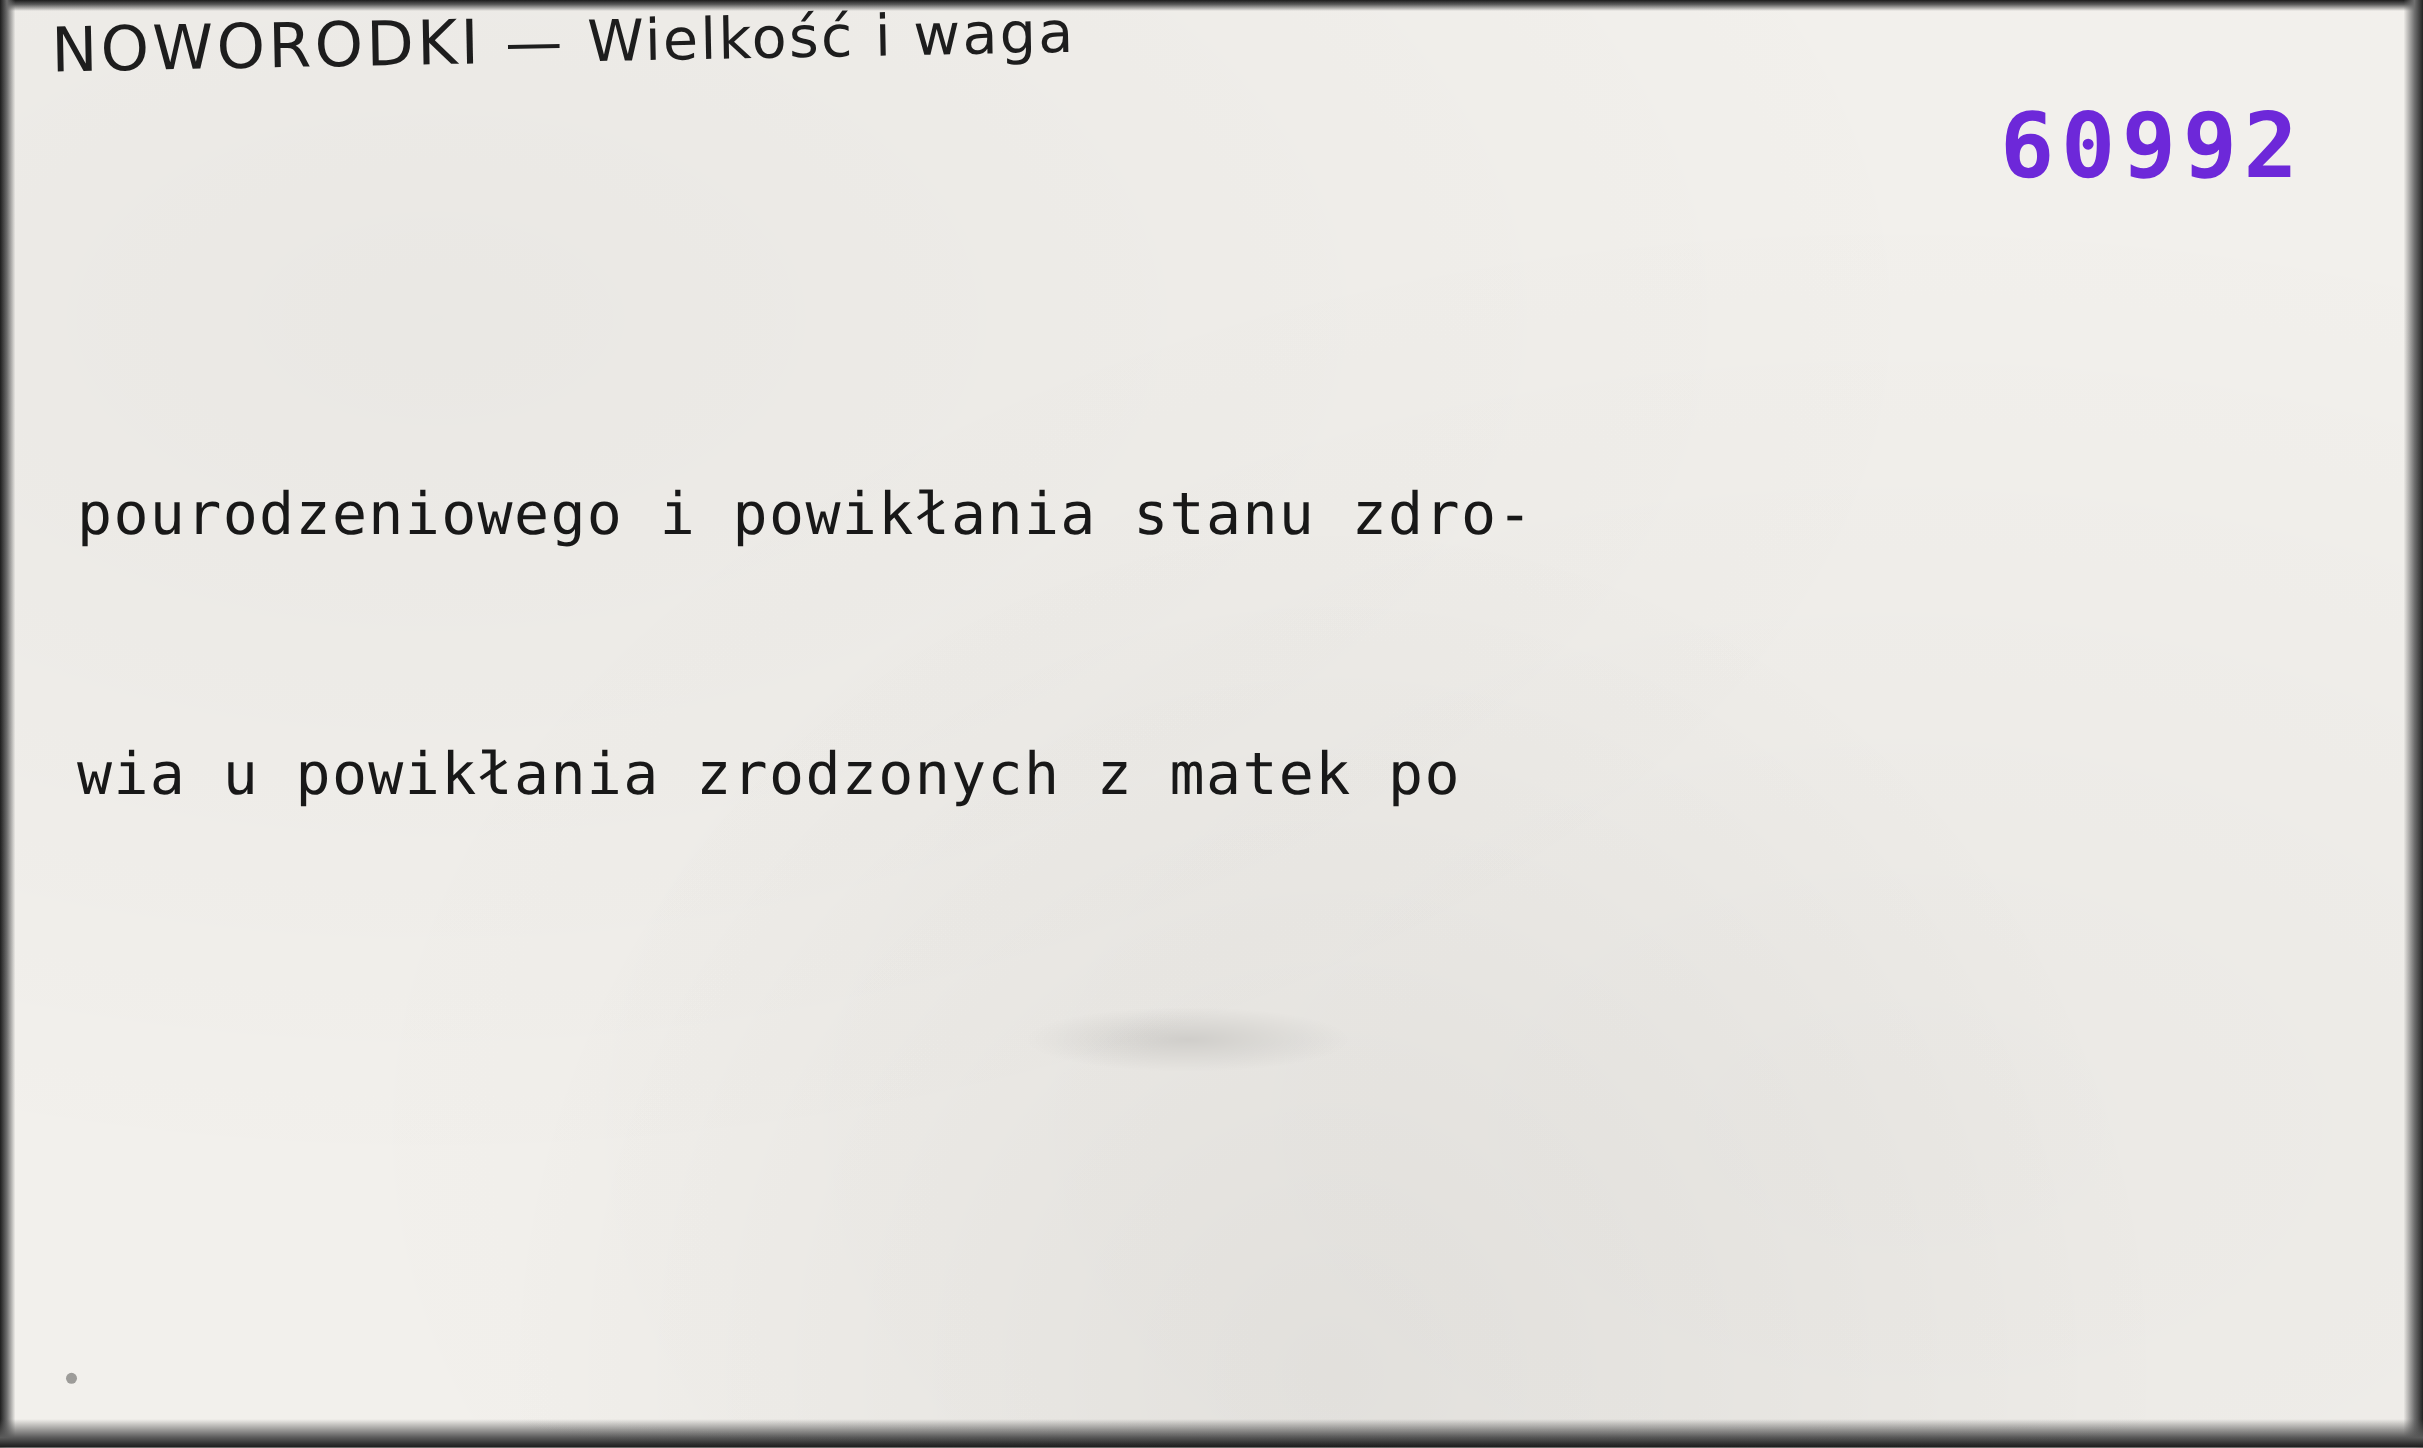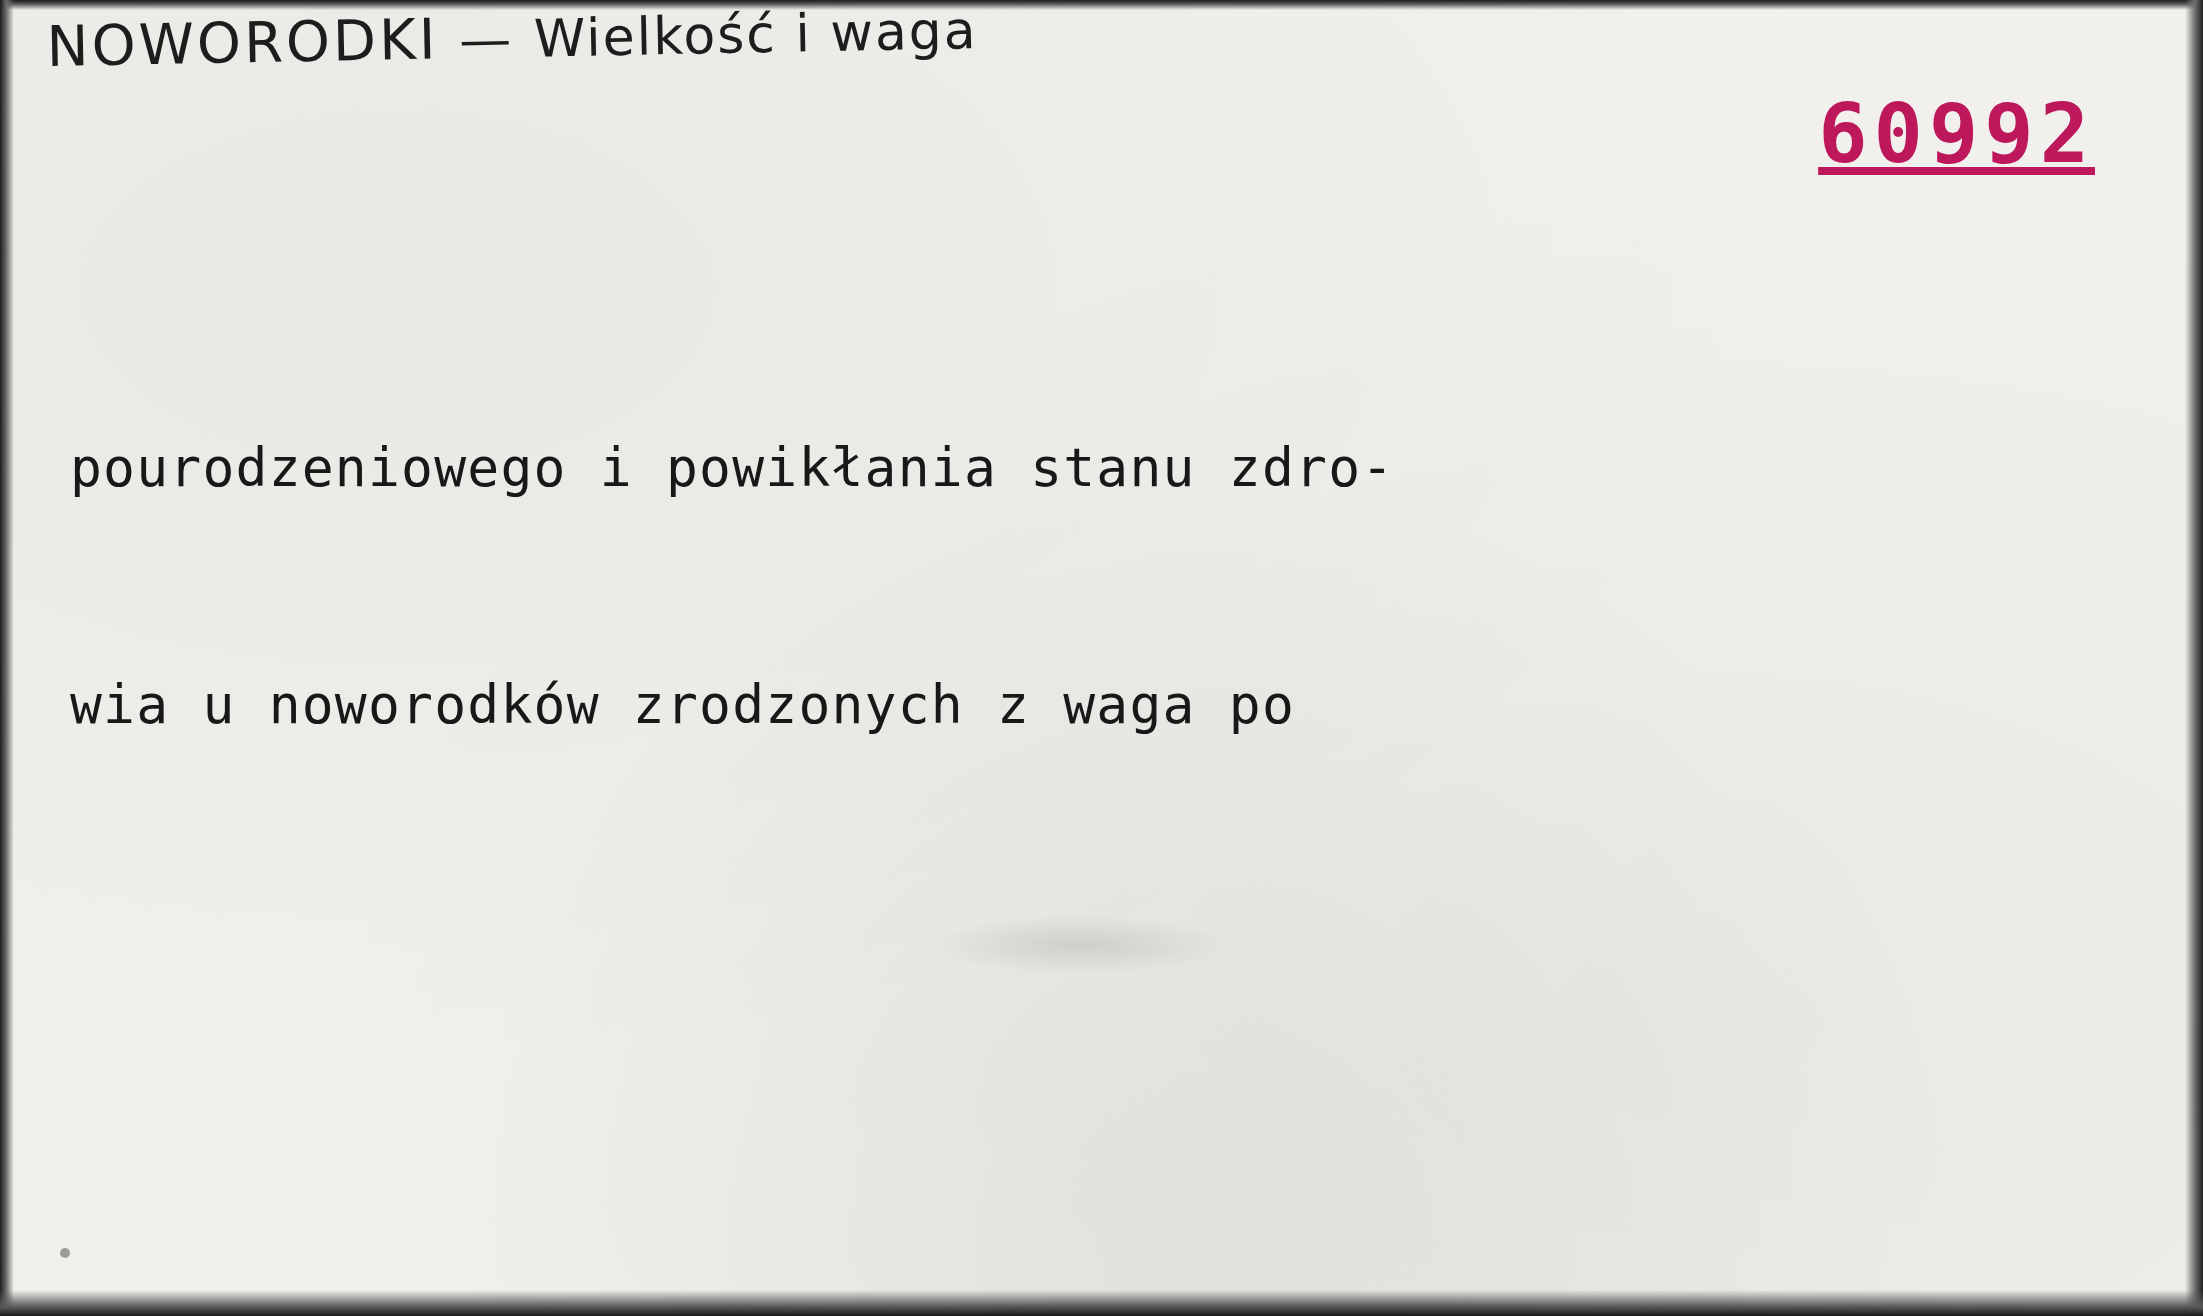--- a/index.html
+++ b/index.html
@@ -59,22 +59,21 @@
   }
   
   #accession-number {
     position: absolute;
     right: 108px;
     top: 86px;
     font-family: "DejaVu Sans Mono", monospace;
     font-weight: 700;
     font-size: 82px;
     letter-spacing: 6px;
-    color: #be185d;
-    text-decoration: underline;
+    color: #6d28d9;
   }
   
   #typed-body {
     position: absolute;
     left: 70px;
     top: 270px;
     width: 2060px;
     font-family: "DejaVu Sans Mono", monospace;
     font-size: 53px;
     line-height: 79px;
@@ -119,21 +118,21 @@
   <div id="handwritten-heading">
     <span>NOWORODKI</span>
     <span class="hw-sub">—</span>
     <span class="hw-sub">Wielkość i waga</span>
   </div>
 
   <div id="accession-number">60992</div>
 
   <div id="typed-body">
     <div class="line">pourodzeniowego i powikłania stanu zdro-</div>
-    <div class="line">wia u noworodków zrodzonych z waga po</div>
+    <div class="line">wia u powikłania zrodzonych z matek po</div>
     
     
     
     
     
     
     
   </div>
 
   <div class="smudge"></div>

